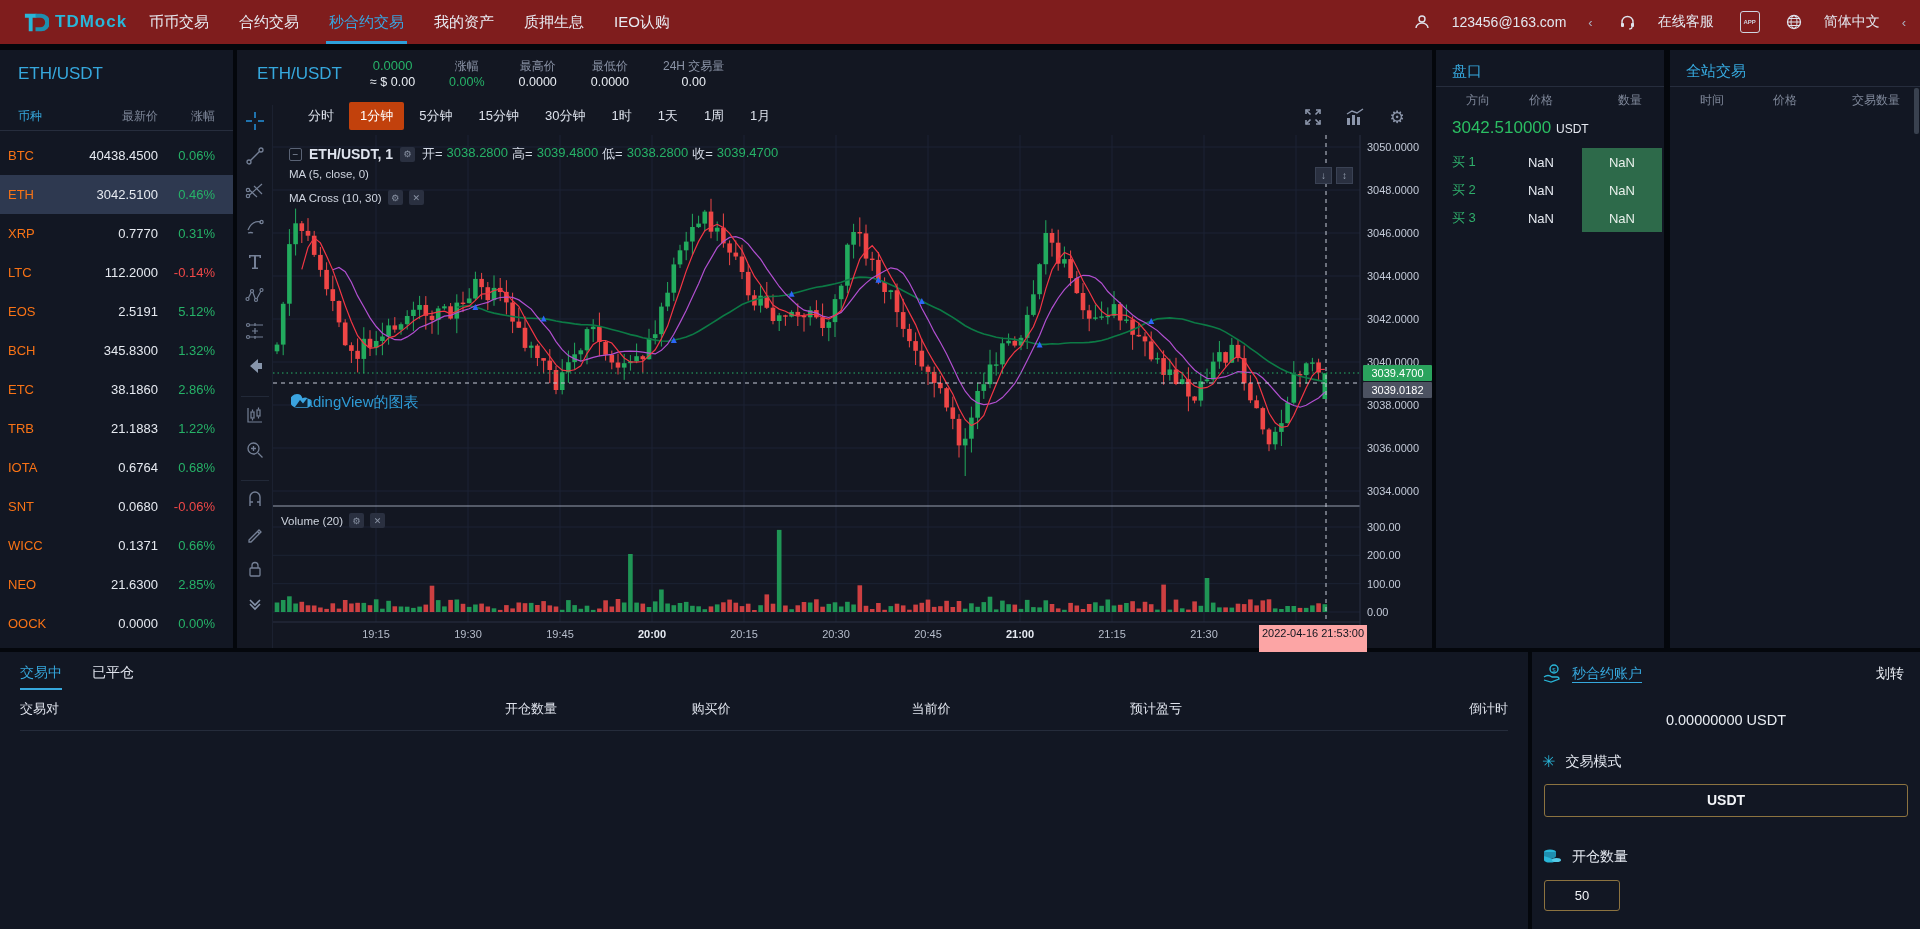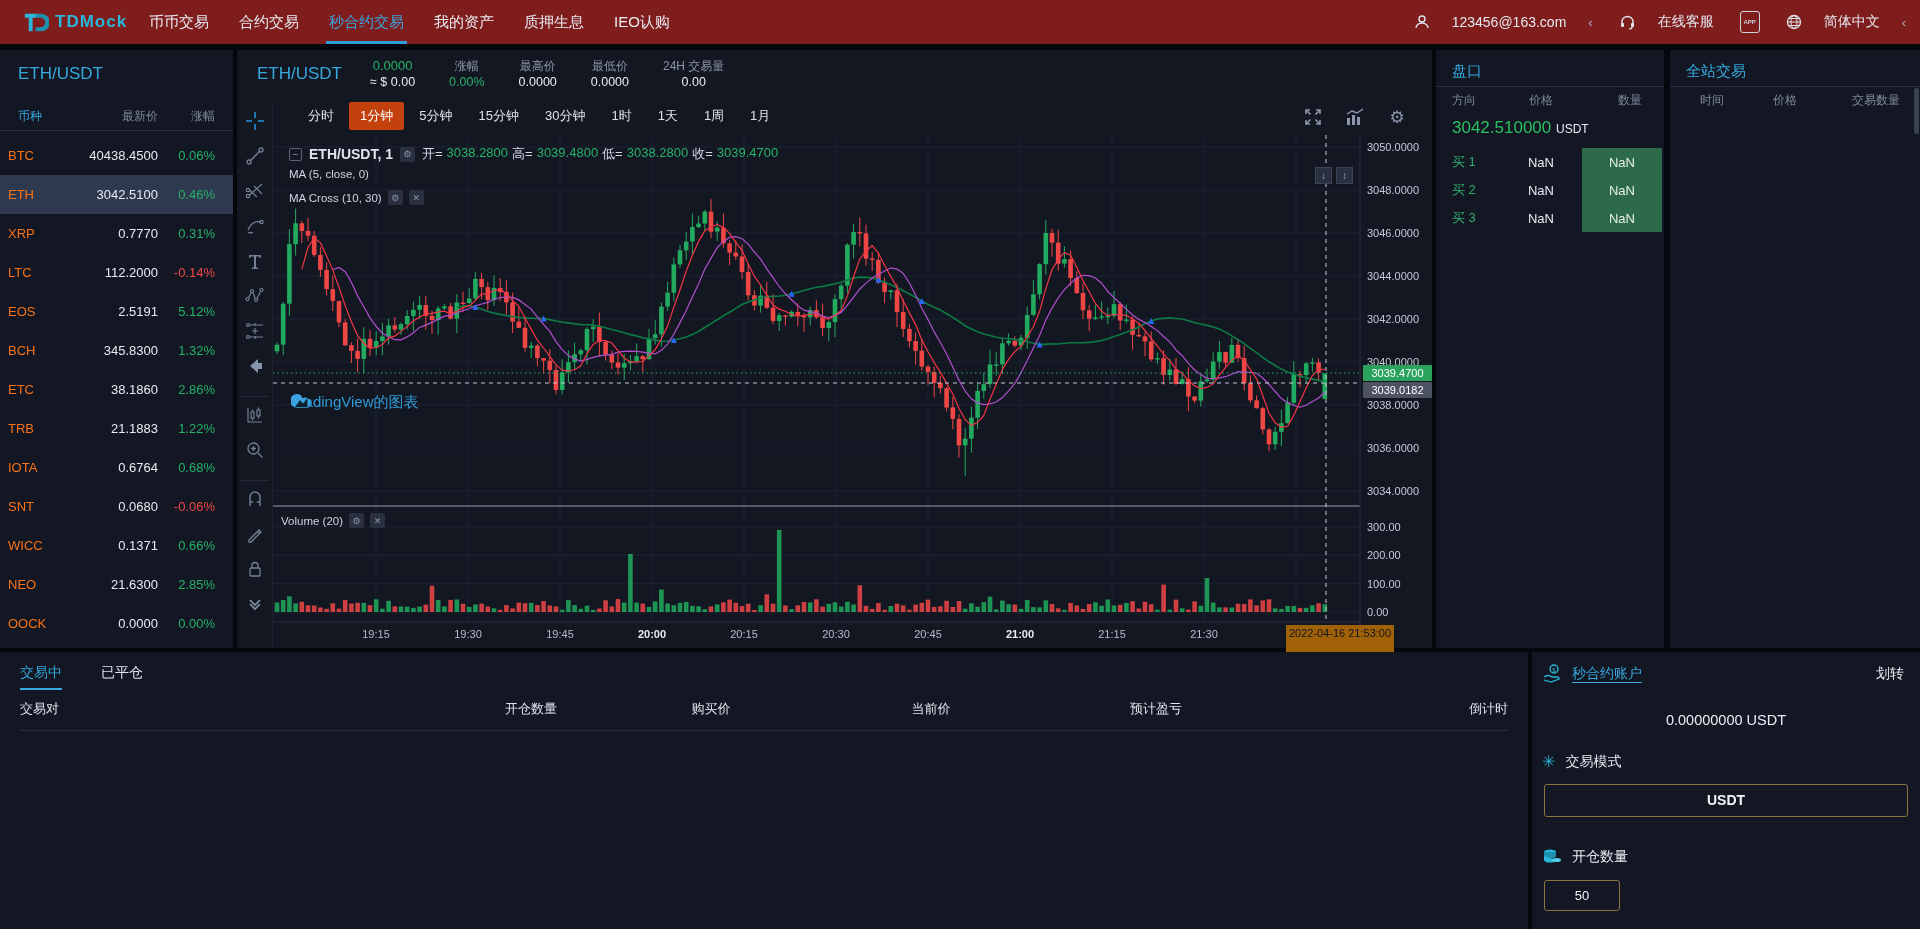--- a/index.html
+++ b/index.html
@@ -85,42 +85,42 @@
   .scale-btn { width:17px; height:17px; background:#2a3040; border:1px solid #3a4254; color:#98a2b3; font-size:10px; display:flex; align-items:center; justify-content:center; cursor:pointer; }
 
   .price-axis { position:absolute; left:1090px; top:0; width:69px; height:513px; font-size:11px; color:#c3cad8; }
   .pa-tick { position:absolute; left:4px; }
   .pa-label { position:absolute; left:0; width:69px; height:16px; line-height:16px; text-align:center; font-size:11px; border-radius:1px; }
   .pa-label.green { background:#2aa35d; color:#fff; }
   .pa-label.gray { background:#4c5261; color:#fff; }
   .time-axis { position:absolute; left:0; top:487px; width:1087px; height:26px; font-size:11px; color:#b6bdcb; }
   .ta-tick { position:absolute; top:6px; transform:translateX(-50%); }
   .ta-tick.major { color:#e6eaf2; font-weight:bold; }
-  .ta-date { position:absolute; left:1013px; top:3px; width:108px; height:31px; background:#a16207; color:#12161f; font-size:11px; text-align:center; line-height:17px; }
+  .ta-date { position:absolute; left:986px; top:3px; width:108px; height:31px; background:#fca5a5; color:#12161f; font-size:11px; text-align:center; line-height:17px; }
 
   
   .obook .ptitle, .trades .ptitle { position:absolute; left:16px; top:12px; }
   .ob-head { position:absolute; left:0; top:42px; width:100%; display:flex; font-size:12px; color:#7e8799; }
-  .ob-head span:nth-child(1){ padding-left:16px; width:70px;font-family:Liberation Serif, serif; }
+  .ob-head span:nth-child(1){ padding-left:30px; width:70px;font-family:Liberation Serif, serif; }
   .ob-head span:nth-child(2){ width:70px; text-align:center; }
   .ob-head span:nth-child(3){ flex:1; text-align:right; padding-right:22px; }
   .ob-price { position:absolute; left:16px; top:68px; font-size:17px; color:#2bbf63; }
   .ob-price small { font-size:12px; color:#e6eaf1; font-weight:normal; }
   .ob-rows { position:absolute; left:0; top:98px; width:100%; }
   .ob-row { display:flex; align-items:center; height:28px; font-size:13px; }
   .ob-row .s { padding-left:16px; width:70px; color:#2fae6b; }
   .ob-row .p { width:70px; text-align:center; color:#e6eaf1; }
   .ob-row .q { margin-left:auto; margin-right:2px; width:80px; height:28px; background:#2d6a4a; color:#e9f1ec; display:flex; align-items:center; justify-content:center; }
   .tr-head { position:absolute; left:0; top:42px; width:100%; display:flex; font-size:12px; color:#7e8799; }
   .tr-head span:nth-child(1){ padding-left:30px; width:80px; }
   .tr-head span:nth-child(2){ width:70px; text-align:center; }
   .tr-head span:nth-child(3){ flex:1; text-align:right; padding-right:20px; }
 
   
-  .pos-tabs { position:absolute; left:20px; top:12px; display:flex; gap:39px; font-size:14px; }
+  .pos-tabs { position:absolute; left:20px; top:12px; display:flex; gap:30px; font-size:14px; }
   .pos-tab { cursor:pointer; color:#dfe3ec; padding-bottom:6px; }
   .pos-tab.active { color:#36a8dd; border-bottom:2px solid #36a8dd; }
   .pos-head { position:absolute; left:0; top:48px; width:100%; height:20px; font-size:13px; color:#dfe3ec; }
   .pos-head span { position:absolute; }
   .pos-divider { position:absolute; left:20px; right:20px; top:78px; height:1px; background:#252c3b; }
 
   
   .ac-row1 { position:absolute; left:0; top:12px; width:100%; display:flex; align-items:center; }
   .ac-title { color:#36a8dd; font-size:14px; text-decoration:underline; text-underline-offset:4px; margin-left:8px; cursor:pointer; }
   .ac-transfer { margin-left:auto; padding-right:16px; font-size:14px; color:#e8ecf2; cursor:pointer; }

